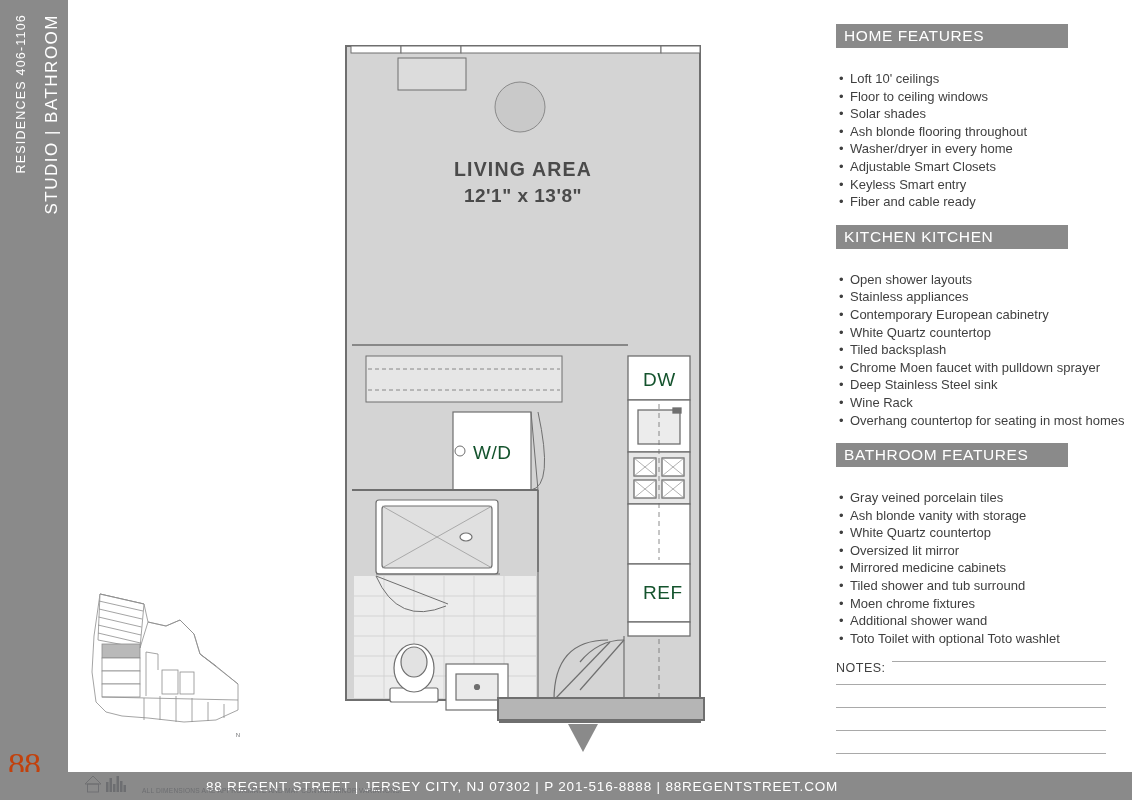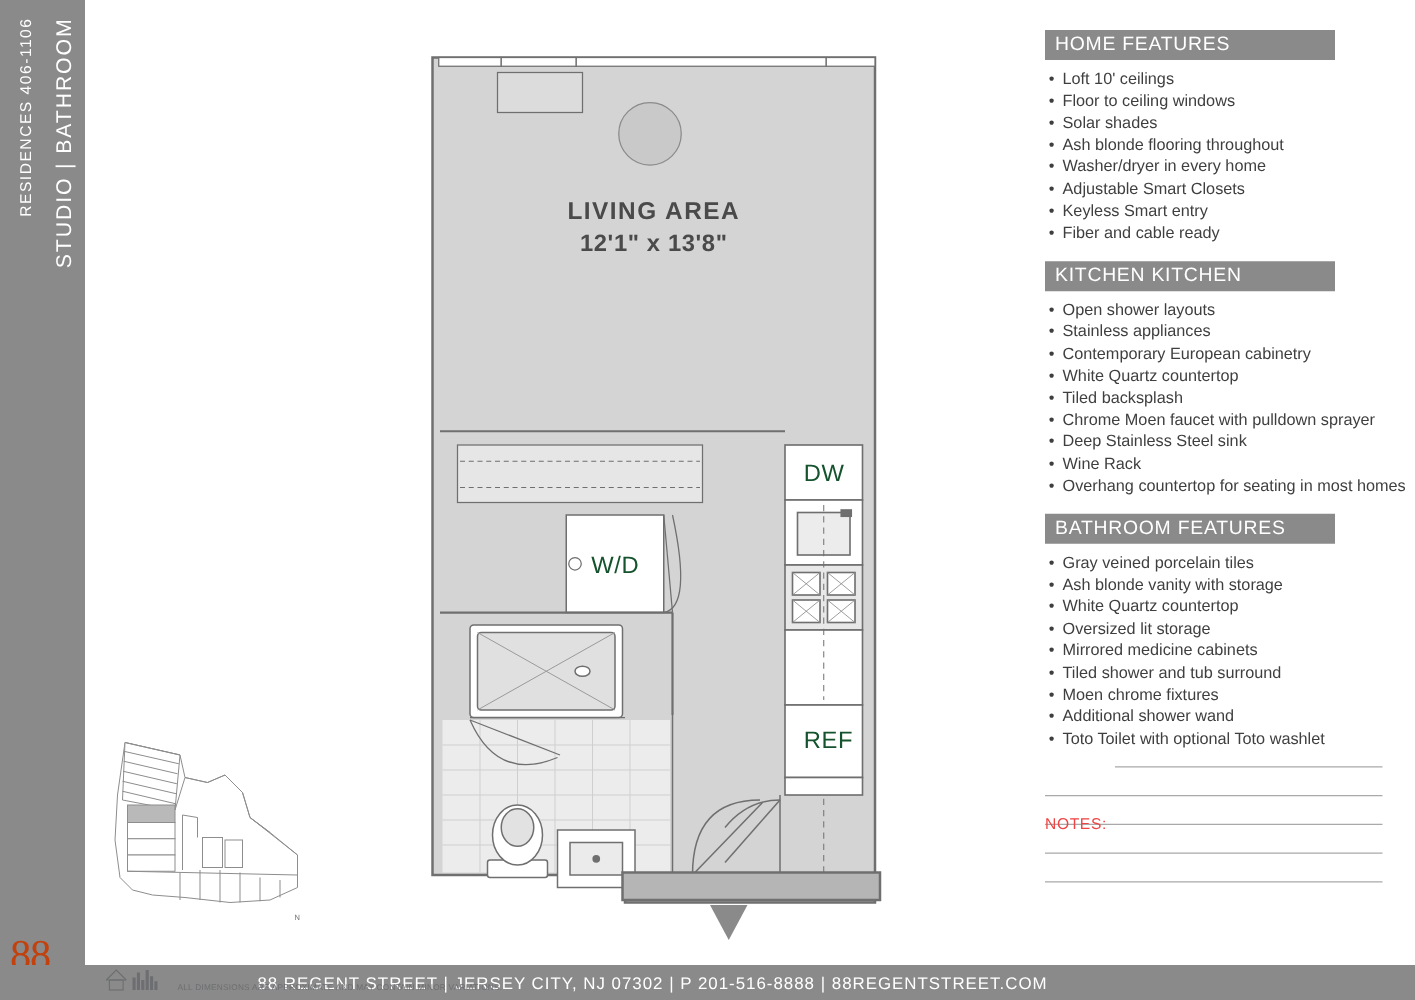--- a/index.html
+++ b/index.html
@@ -86,21 +86,21 @@
     position: absolute;
     left: 836px; top: 24px;
     width: 284px;
   }
   .feat-header {
     background: #8a8a8a;
     color: #ffffff;
     font-size: 15.5px;
     letter-spacing: 0.6px;
     padding: 3px 0 3px 8px;
-    margin-bottom: 6px;
+    margin-bottom: 22px;
     width: 232px;
   }
   .feat-header.wide { width: 232px; }
   .feat-list { list-style: none; margin: 0 0 14px 0; padding: 0; }
   .feat-list li {
     font-size: 13px;
     color: #3f3f3f;
     line-height: 17.6px;
     padding-left: 14px;
     position: relative;
@@ -111,24 +111,24 @@
     position: absolute;
     left: 3px;
     color: #3f3f3f;
   }
   .feat-list li.cont { padding-left: 22px; }
 
   
   .notes-wrap { margin-top: 8px; position: relative; }
   .notes-label {
     font-size: 12.5px;
-    color: #ef4444;
+    color: #404040;
     letter-spacing: 0.5px;
     position: absolute;
-    left: 0; top: 0; margin-top: 39px;
+    left: 0; top: 0;
   }
   .notes-line {
     height: 1px;
     background: #a9a9a9;
     margin-bottom: 22px;
   }
   .notes-line.first { margin-left: 56px; width: 214px; }
   .notes-line.rest { margin-left: 0; width: 270px; }
 
   
@@ -407,21 +407,21 @@
       <li class="bulleted">Deep Stainless Steel sink</li>
       <li class="bulleted">Wine Rack</li>
       <li class="bulleted">Overhang countertop for seating in most homes</li>
     </ul>
 
     <div class="feat-header wide">BATHROOM FEATURES</div>
     <ul class="feat-list">
       <li class="bulleted">Gray veined porcelain tiles</li>
       <li class="bulleted">Ash blonde vanity with storage</li>
       <li class="bulleted">White Quartz countertop</li>
-      <li class="bulleted">Oversized lit storage</li>
+      <li class="bulleted">Oversized lit mirror</li>
       <li class="bulleted">Mirrored medicine cabinets</li>
       <li class="bulleted">Tiled shower and tub surround</li>
       <li class="bulleted">Moen chrome fixtures</li>
       <li class="bulleted">Additional shower wand</li>
       <li class="bulleted">Toto Toilet with optional Toto washlet</li>
     </ul>
 
     <div class="notes-wrap">
       <div class="notes-label">NOTES:</div>
       <div class="notes-line first"></div>

